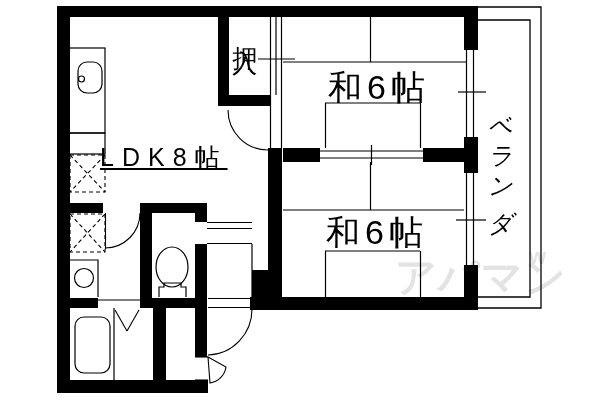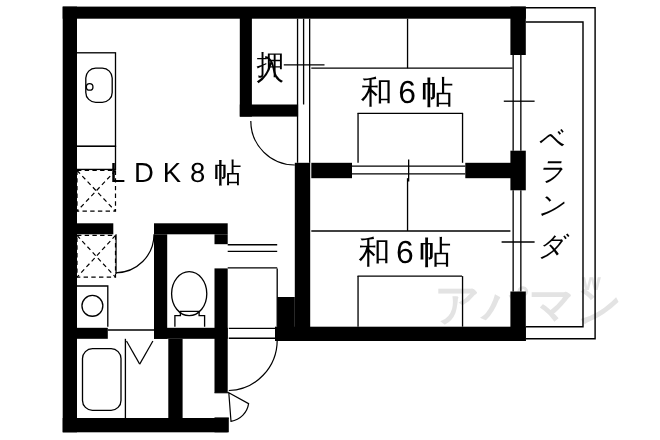--- a/index.html
+++ b/index.html
@@ -2,22 +2,22 @@
 <html><head>
 <meta charset="utf-8">
 <style>
   html,body{margin:0;padding:0;background:#fff;}
   .stage{
     position:relative;width:600px;height:400px;background:#fff;overflow:hidden;
     font-family:"Liberation Sans","DejaVu Sans",sans-serif;
   }
   .stage svg{position:absolute;left:0;top:0;z-index:2;}
   .label{position:absolute;z-index:3;color:#000;white-space:nowrap;line-height:1.05;}
-  .label.h{letter-spacing:5px;font-size:29px;}
-  .ldk{left:100px;top:144px;font-size:25px;letter-spacing:8px;}
+  .label.h{letter-spacing:5px;font-size:34px;}
+  .ldk{left:100px;top:144px;font-size:25px;letter-spacing:8px;text-decoration:underline;}
   .room-upper{left:328px;top:70px;}
   .room-lower{left:326px;top:215px;}
   .closet{left:232px;top:26px;font-size:25px;writing-mode:vertical-rl;letter-spacing:4px;}
   .veranda{left:488px;top:99px;font-size:24px;writing-mode:vertical-rl;letter-spacing:4px;font-style:italic;}
   .watermark{position:absolute;z-index:1;color:#e3e3e3;font-weight:bold;}
   .wm1{left:395px;top:250px;font-size:41px;letter-spacing:1px;}
   .wm-mark{left:529px;top:244px;font-size:22px;}
   .wm2{left:413px;top:302px;font-size:41px;letter-spacing:1px;}
 </style>
 </head>

